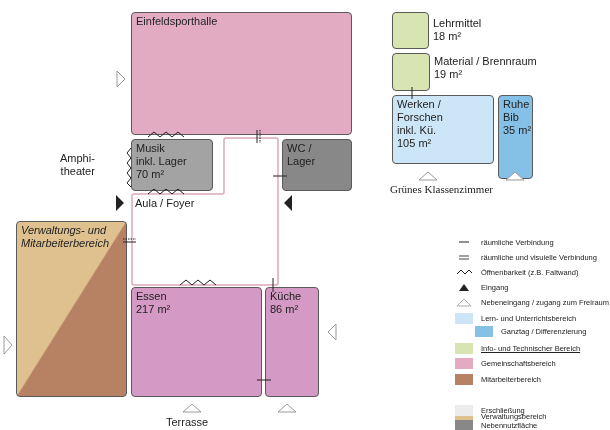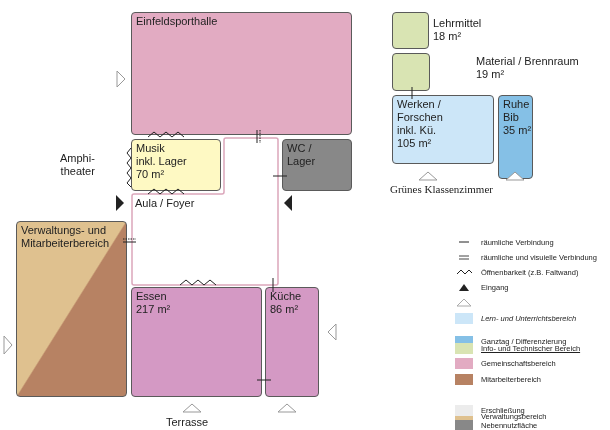--- a/index.html
+++ b/index.html
@@ -18,55 +18,55 @@
 <body>
 
 <svg class="overlay" width="610" height="430">
   <path d="M224,140 Q224,138 226,138 L276,138 Q278,138 278,140 L278,283 Q278,285 276,285 L134,285 Q132,285 132,283 L132,196 Q132,194 134,194 L222,194 Q224,194 224,192 Z" fill="#ffffff" stroke="#dba6bb" stroke-width="1.5"></path>
 </svg>
 
 <div class="room" style="left:131px;top:12px;width:221px;height:123px;background:#e2abc2;">
   <span class="lbl">Einfeldsporthalle</span>
 </div>
 
-<div class="room" style="left:131px;top:139px;width:90px;height:52px;background:#fef9c3;">
+<div class="room" style="left:131px;top:139px;width:82px;height:52px;background:#a3a3a3;">
   <span class="lbl">Musik
 inkl. Lager
 70 m²</span>
 </div>
 
 <div class="room" style="left:282px;top:139px;width:70px;height:52px;background:#888888;">
   <span class="lbl">WC /
 Lager</span>
 </div>
 
 <div class="txt" style="left:135px;top:197px;">Aula / Foyer</div>
 
 <div class="room" style="left:16px;top:221px;width:111px;height:176px;overflow:hidden;
-            background:linear-gradient(to bottom right, #dfc18f 0%, #dfc18f 49.6%, #b78263 50.4%, #b78263 100%);">
+            background:linear-gradient(to bottom right, #dfc18f 0%, #dfc18f 49.6%, #b78263 50.4%, #b78263 100%);font-style:italic;">
   <span class="lbl">Verwaltungs- und
 Mitarbeiterbereich</span>
 </div>
 
 <div class="room" style="left:131px;top:287px;width:131px;height:110px;background:#d499c4;">
   <span class="lbl">Essen
 217 m²</span>
 </div>
 
 <div class="room" style="left:265px;top:287px;width:54px;height:110px;background:#d499c4;">
   <span class="lbl">Küche
 86 m²</span>
 </div>
 
 <div class="room" style="left:392px;top:12px;width:37px;height:37px;background:#d9e4b3;"></div>
 <div class="txt" style="left:433px;top:17px;">Lehrmittel
 18 m²</div>
 
 <div class="room" style="left:392px;top:53px;width:38px;height:38px;background:#d9e4b3;"></div>
-<div class="txt" style="left:434px;top:55px;margin-left:42px;">Material / Brennraum
+<div class="txt" style="left:434px;top:55px;">Material / Brennraum
 19 m²</div>
 
 <div class="room" style="left:392px;top:95px;width:102px;height:69px;background:#cce6f8;">
   <span class="lbl">Werken /
 Forschen
 inkl. Kü.
 105 m²</span>
 </div>
 
 <div class="room" style="left:498px;top:95px;width:35px;height:84px;background:#85c0e6;">
@@ -149,29 +149,30 @@
         </svg>
       </span>
     <span class="ltxt">Eingang</span>
   </div>
   <div class="legend-row" style="top:295px;">
     <span class="sym">
         <svg width="18" height="12">
           <polygon points="2,10 9,3 16,10" fill="#fff" stroke="#aaa" stroke-width="1"></polygon>
         </svg>
       </span>
-  </div>
-
-  <div class="legend-row" style="top:311px;font-style:italic;">
+    <span class="ltxt">Nebeneingang / zugang zum Freiraum</span>
+  </div>
+
+  <div class="legend-row" style="top:311px;">
     <span class="sym">
         <span class="swatch" style="background:#cce6f8;"></span>
       </span>
     <span class="ltxt">Lern- und Unterrichtsbereich</span>
   </div>
-  <div class="legend-row" style="top:334px;">
+  <div class="legend-row" style="top:324px;margin-left:20px;">
     <span class="sym">
         <span class="swatch" style="background:#85c0e6;"></span>
       </span>
     <span class="ltxt">Ganztag / Differenzierung</span>
   </div>
   <div class="legend-row" style="top:341px;text-decoration:underline;">
     <span class="sym">
         <span class="swatch" style="background:#d9e4b3;"></span>
       </span>
     <span class="ltxt">Info- und Technischer Bereich</span>

